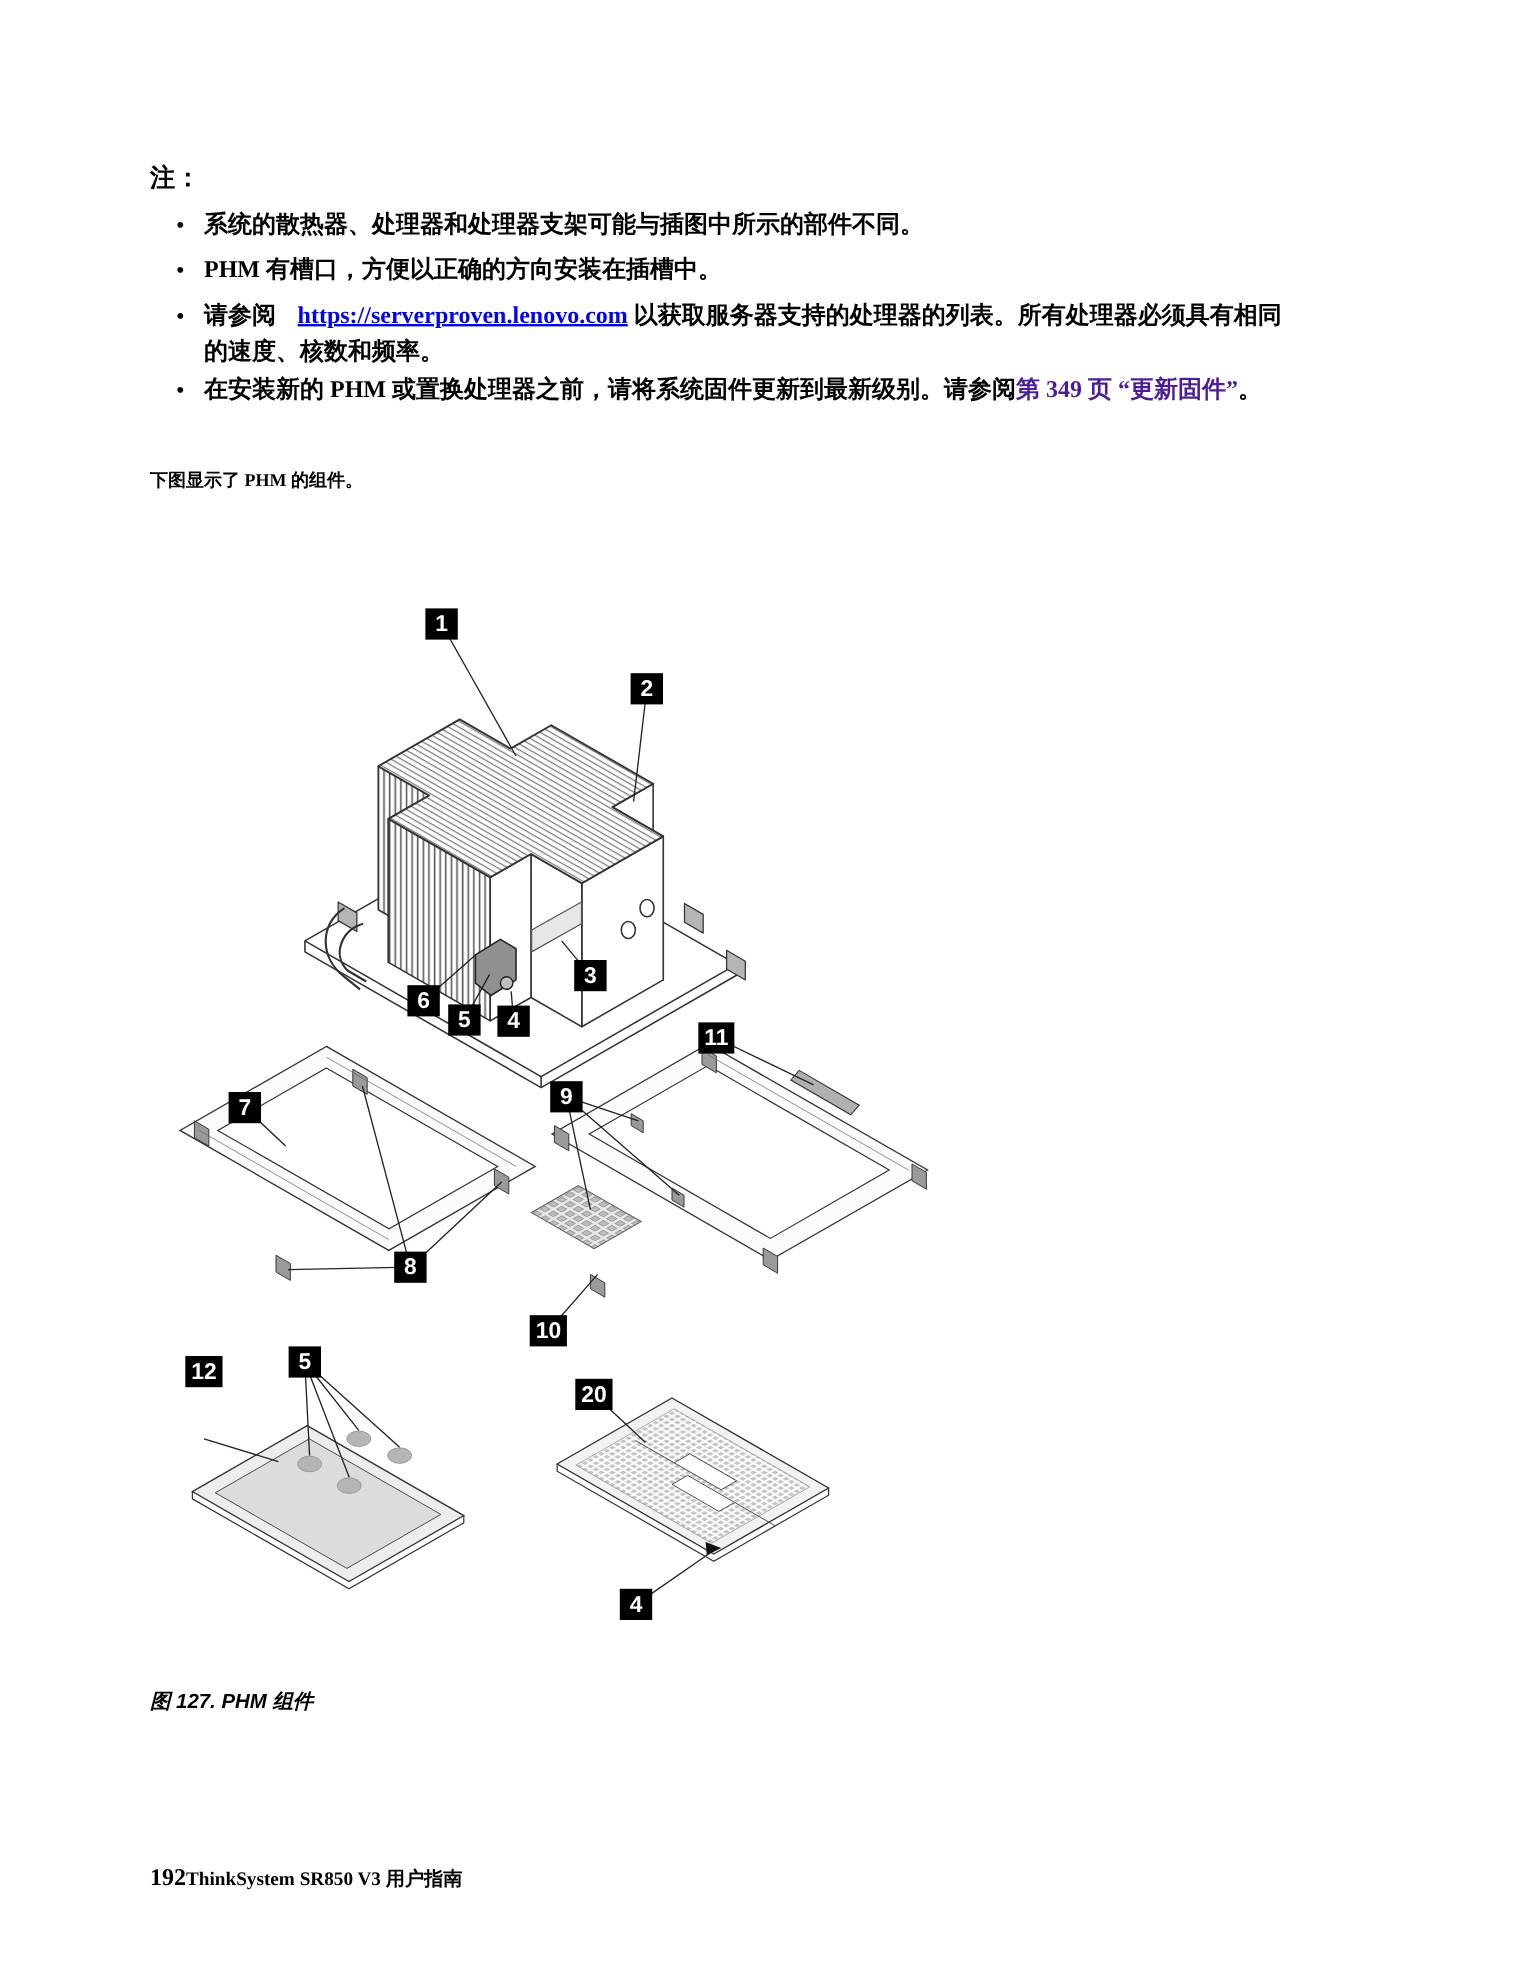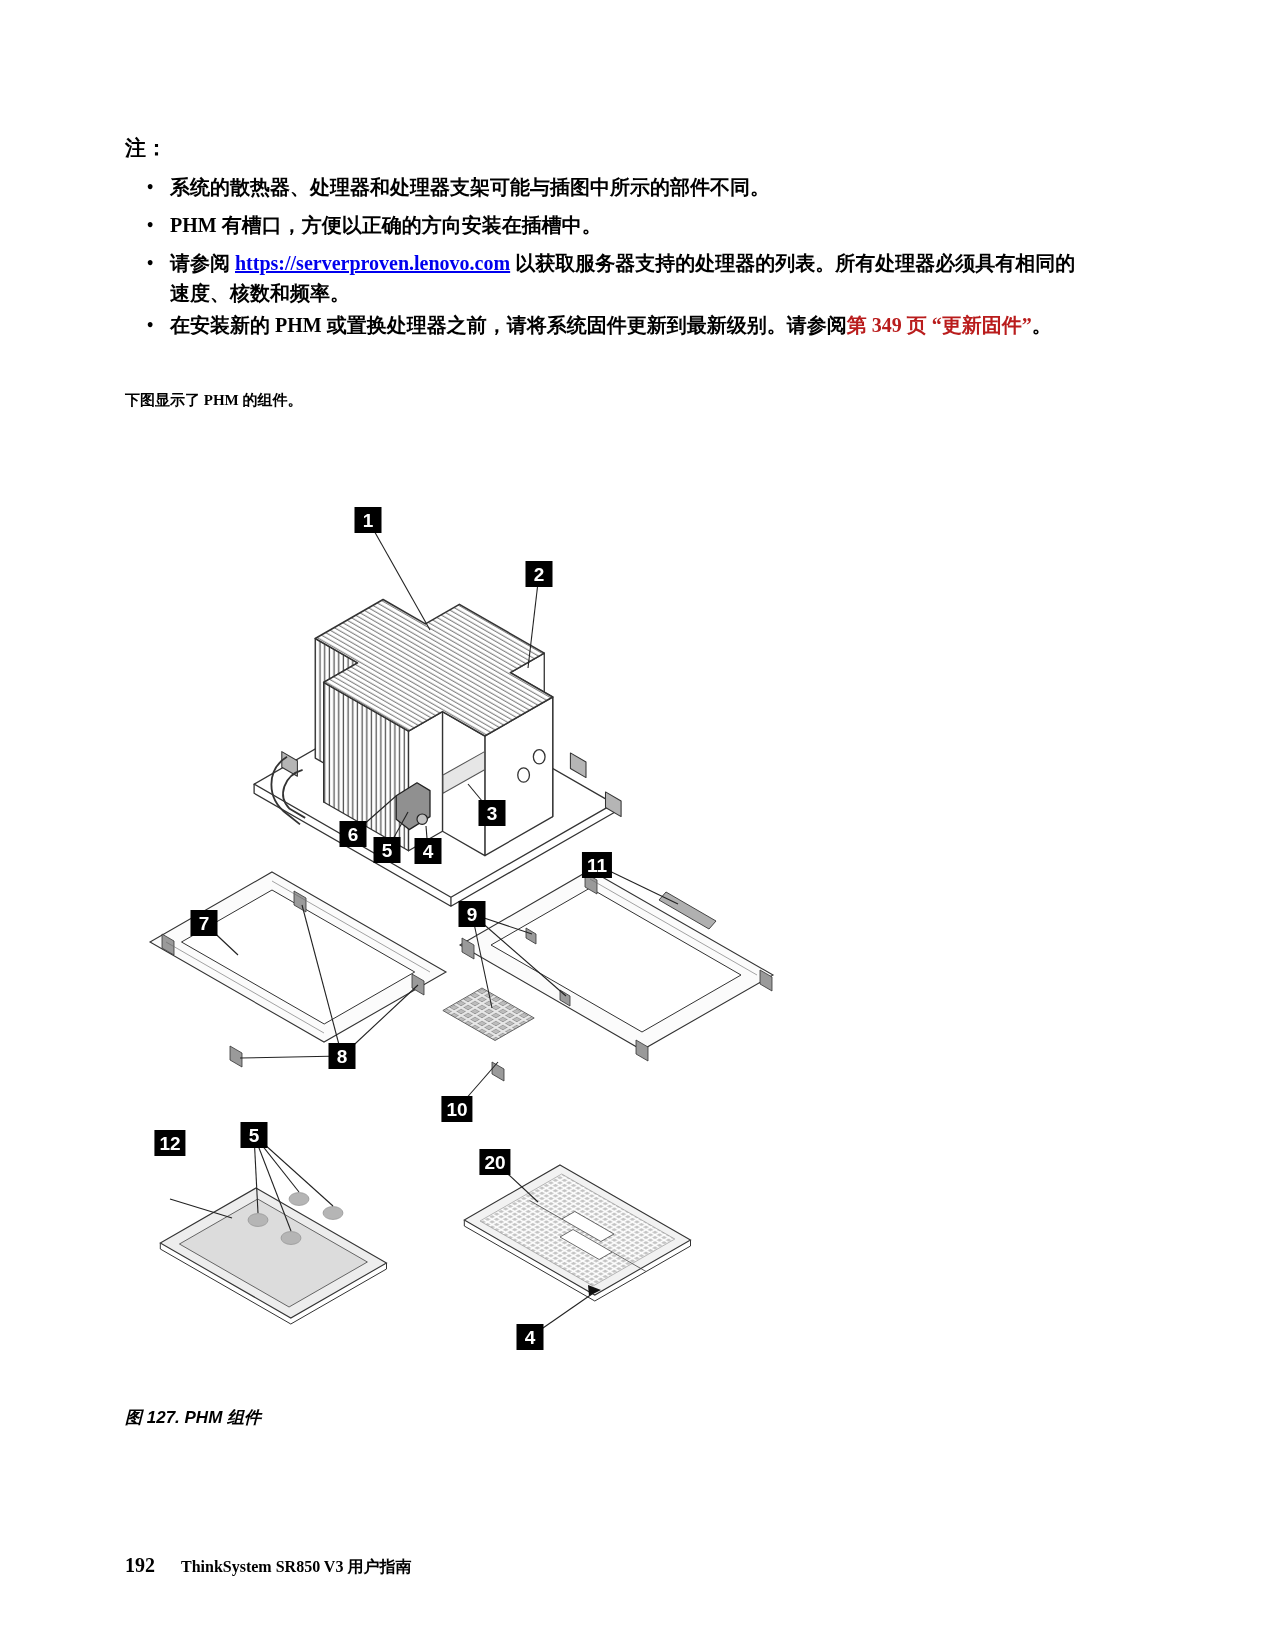--- a/index.html
+++ b/index.html
@@ -8,26 +8,26 @@
     font-family:"Liberation Serif","DejaVu Serif",serif;color:#000;
     overflow:hidden;
   }
   .abs{position:absolute;}
   .note-heading{left:125px;top:134px;font-size:21px;font-weight:bold;}
   .bullet{left:147px;width:931px;display:flex;font-size:20px;font-weight:bold;line-height:30px;}
   .bullet .dot{width:23px;flex:0 0 23px;font-size:18px;}
   .bullet .txt{flex:1;}
   #b1{top:172px;} #b2{top:210px;} #b3{top:248px;} #b4{top:310px;}
   .intro{left:125px;top:391px;font-size:15px;font-weight:bold;}
-  a.url{color:#0000EE;text-decoration:underline;cursor:pointer;}
-  a.xref{color:#b91c1c;text-decoration:none;cursor:pointer;}
+  a.url{color:#0000EE;text-decoration:underline;cursor:pointer;margin-left:13px;}
+  a.xref{color:#4c1d95;text-decoration:none;cursor:pointer;}
   .figure-caption{left:125px;top:1406px;font-size:17px;font-weight:bold;font-style:italic;
     font-family:"Liberation Sans","DejaVu Sans",sans-serif;}
   .footer{left:125px;top:1554px;font-size:16px;font-weight:bold;}
-  .footer .pagenum{font-size:20px;margin-right:26px;}
+  .footer .pagenum{font-size:20px;}
   .callout{
     position:absolute;background:#000;color:#fff;
     font-family:"Liberation Sans","DejaVu Sans",sans-serif;
     font-weight:bold;font-size:19px;line-height:1;
     padding:4px 5px 3px 5px;min-width:17px;text-align:center;
     transform:translate(-50%,-50%);
   }
   #diagram-svg{position:absolute;left:130px;top:440px;}
 </style>
 </head>

